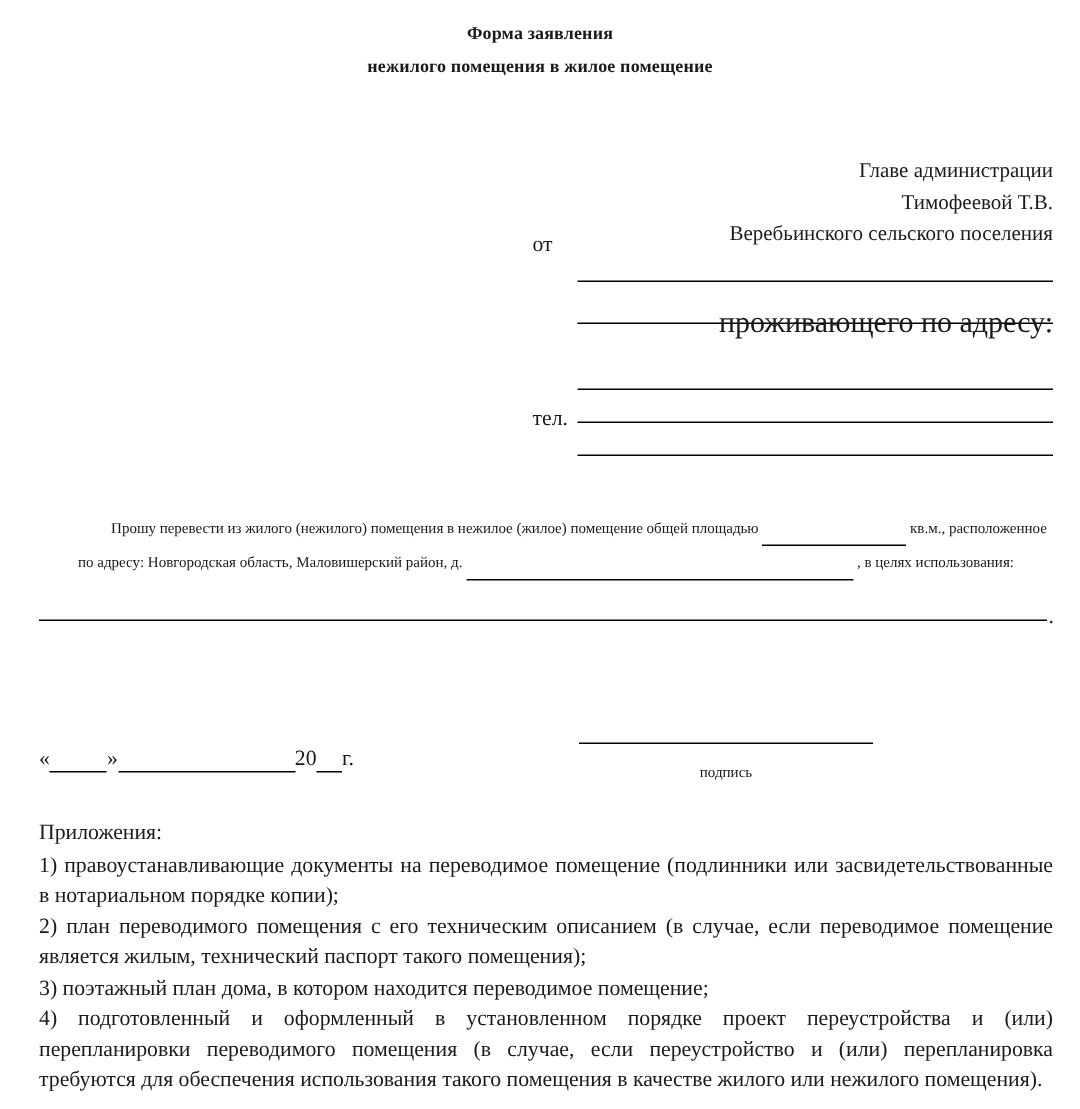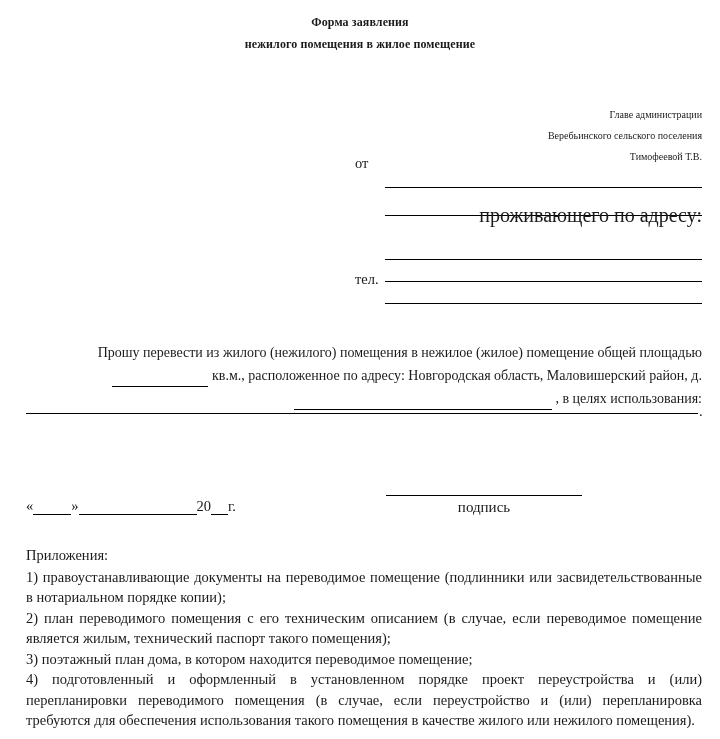--- a/index.html
+++ b/index.html
@@ -38,21 +38,21 @@
   }
   .title-block .tline { display: block; white-space: nowrap; }
 
   
   .addressee {
     position: absolute;
     top: 104px;
     left: 330px;
     width: 372px;
     text-align: right;
-    font-size: 10px;
+    font-size: 14px;
     line-height: 21px;
   }
   .addressee .aline { display: block; white-space: nowrap; }
 
   
   .rule-row {
     position: absolute;
     left: 355px;
     width: 347px;
     height: 20px;
@@ -83,24 +83,24 @@
     line-height: 18px;
     white-space: nowrap;
   }
 
   
   .body-par {
     position: absolute;
     left: 26px;
     top: 341px;
     width: 676px;
-    font-size: 14px;
+    font-size: 10px;
     line-height: 23px;
     text-indent: 44px;
-    text-align: right;
+    text-align: center;
   }
   .body-par .blank {
     display: inline-block;
     border-bottom: 1.4px solid #000;
     vertical-align: bottom;
     height: 13px;
   }
   .blank-area { width: 96px; }
   .blank-house { width: 258px; }
 
@@ -145,23 +145,23 @@
     left: 386px;
     top: 484px;
     width: 196px;
     text-align: center;
   }
   .sign-wrap .sign-rule {
     border-bottom: 1.6px solid #000;
     height: 11px;
   }
   .sign-wrap .sign-cap {
-    font-size: 15px;
+    font-size: 10px;
     line-height: 18px;
-    margin-top: 2px;
+    margin-top: 11px;
   }
 
   
   .appendix {
     position: absolute;
     left: 26px;
     top: 545px;
     width: 676px;
     font-size: 14.5px;
     line-height: 20.5px;
@@ -182,22 +182,22 @@
 
 <div class="page">
 
   <div class="title-block">
     <span class="tline">Форма заявления</span>
     <span class="tline">нежилого помещения в жилое помещение</span>
   </div>
 
   <div class="addressee">
     <span class="aline">Главе администрации</span>
+    <span class="aline">Тимофеевой Т.В.</span>
     <span class="aline">Веребьинского сельского поселения</span>
-    <span class="aline">Тимофеевой Т.В.</span>
   </div>
 
   <div class="rule-row with-label" style="top:168px;">
     <span class="lbl">от</span>
     <span class="rule"></span>
   </div>
 
   <div class="rule-row plain" style="top:196px;">
     <span class="rule"></span>
   </div>

